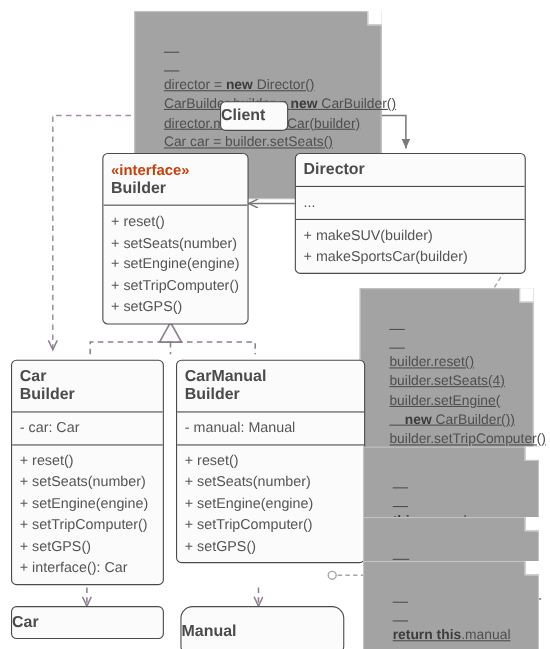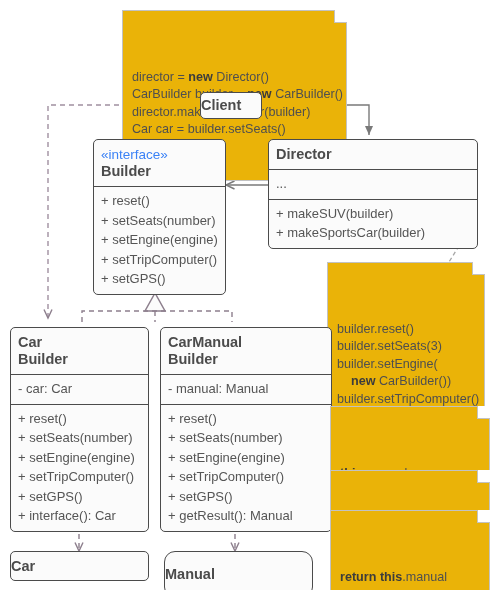--- a/index.html
+++ b/index.html
@@ -43,23 +43,23 @@
     text-align: left;
     font-weight: bold;
     color: #4b4b4b;
     font-size: 14.5px;
     line-height: 17px;
     padding-top: 6px;
     padding-bottom: 6px;
   }
   .umlbox .title .iface {
     display: block;
-    font-weight: normal;
+    font-weight: bold;
     font-size: 13.5px;
-    color: #3b82f6;
+    color: #c2410c;
   }
   .umlbox .members {
     color: #555555;
     font-size: 13px;
     line-height: 19.5px;
   }
   .umlbox .members div {
     white-space: nowrap;
   }
   .umlbox.simple {
@@ -68,27 +68,28 @@
     justify-content: center;
   }
   .umlbox.simple .title {
     padding: 0;
     width: 100%;
   }
   
   .note {
     position: absolute;
     box-sizing: border-box;
-    background: #eab308;
+    background: #a3a3a3;
     border: 1.3px solid #c2c2c2;
     color: #4f4f4f;
     font-size: 12.6px;
     line-height: 17.5px;
-    padding: 5px 9px 6px 9px;
+    padding: 5px 9px 6px 26px;
     white-space: pre;
+    text-decoration: underline;
   }
   .note .fold {
     position: absolute;
     top: -1px;
     right: -1px;
     width: 12px;
     height: 12px;
     background: #ffffff;
     border-left: 1.3px solid #c2c2c2;
     border-bottom: 1.3px solid #c2c2c2;
@@ -202,21 +203,21 @@
         <div>+ reset()</div>
         <div>+ setSeats(number)</div>
         <div>+ setEngine(engine)</div>
         <div>+ setTripComputer()</div>
         <div>+ setGPS()</div>
       </div>
   </div>
 
   <div class="note" style="left:327px; top:262px; width:158px;">
     <span class="fold"></span>
-    <div><div><span>builder.reset()</span></div><div><span>builder.setSeats(3)</span></div><div><span>builder.setEngine(</span></div><div><span>    </span><b>new</b><span> CarBuilder())</span></div><div><span>builder.setTripComputer()</span></div><div><span>builder.setGPS()</span></div></div>
+    <div><div><span>builder.reset()</span></div><div><span>builder.setSeats(4)</span></div><div><span>builder.setEngine(</span></div><div><span>    </span><b>new</b><span> CarBuilder())</span></div><div><span>builder.setTripComputer()</span></div><div><span>builder.setGPS()</span></div></div>
   </div>
 
   <div class="umlbox" style="left:10px; top:327px; width:139px;">
     <div class="sec title">
       <span>Car</span><br>
       <span>Builder</span>
     </div>
     <div class="sec members">
         <div>- car: Car</div>
       </div>
@@ -237,21 +238,20 @@
     </div>
     <div class="sec members">
         <div>- manual: Manual</div>
       </div>
     <div class="sec members">
         <div>+ reset()</div>
         <div>+ setSeats(number)</div>
         <div>+ setEngine(engine)</div>
         <div>+ setTripComputer()</div>
         <div>+ setGPS()</div>
-        <div>+ getResult(): Manual</div>
       </div>
   </div>
 
   <div class="note" style="left:330px; top:406px; width:160px;">
     <span class="fold"></span>
     <div><div><b>this</b><span>.manual =</span></div><div><span>    </span><b>new</b><span> Manual()</span></div></div>
   </div>
 
   <div class="note cjk" style="left:330px; top:470px; width:160px;">
     <span class="fold"></span>

